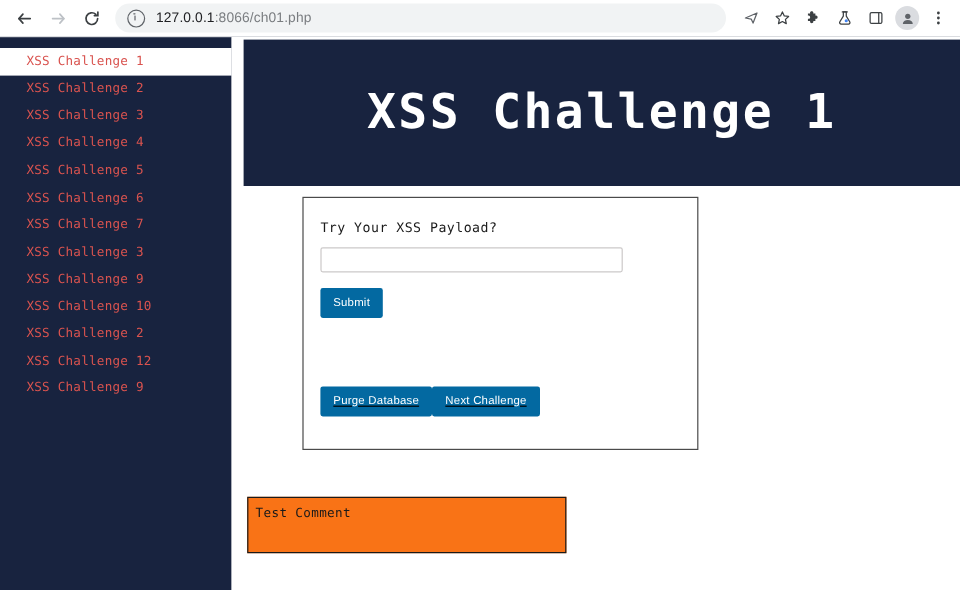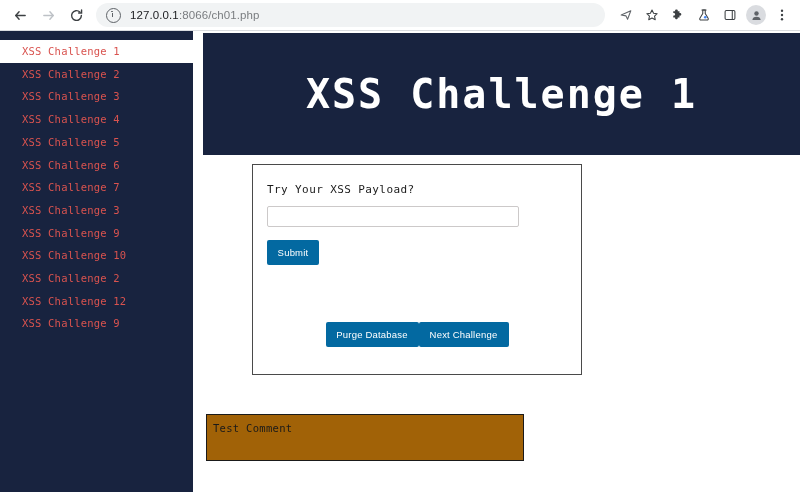--- a/index.html
+++ b/index.html
@@ -237,39 +237,40 @@
     width: 52px;
     height: 25px;
     margin-top: 13px;
   }
   .bottom-btn-row {
     position: absolute;
     left: 14px;
     right: 14px;
     top: 157px;
     display: flex;
-    justify-content: center;
+    justify-content: flex-start;
+    text-decoration: underline;
   }
   .btn-purge {
     width: 93px;
     height: 25px;
   }
   .btn-next {
     width: 90px;
     height: 25px;
   }
 
   .comment-box {
     position: absolute;
     left: 13px;
     top: 383px;
-    width: 318px;
+    width: 266px;
     height: 47px;
     border: 1.5px solid #1a1a1a;
-    background: #a16207;
+    background: #f97316;
     box-sizing: border-box;
     padding: 7px 6px;
   }
   .comment-text {
     font-family: "DejaVu Sans Mono", "Liberation Mono", monospace;
     font-size: 10.5px;
     color: #1a1a1a;
     letter-spacing: 0.3px;
   }
 </style>

